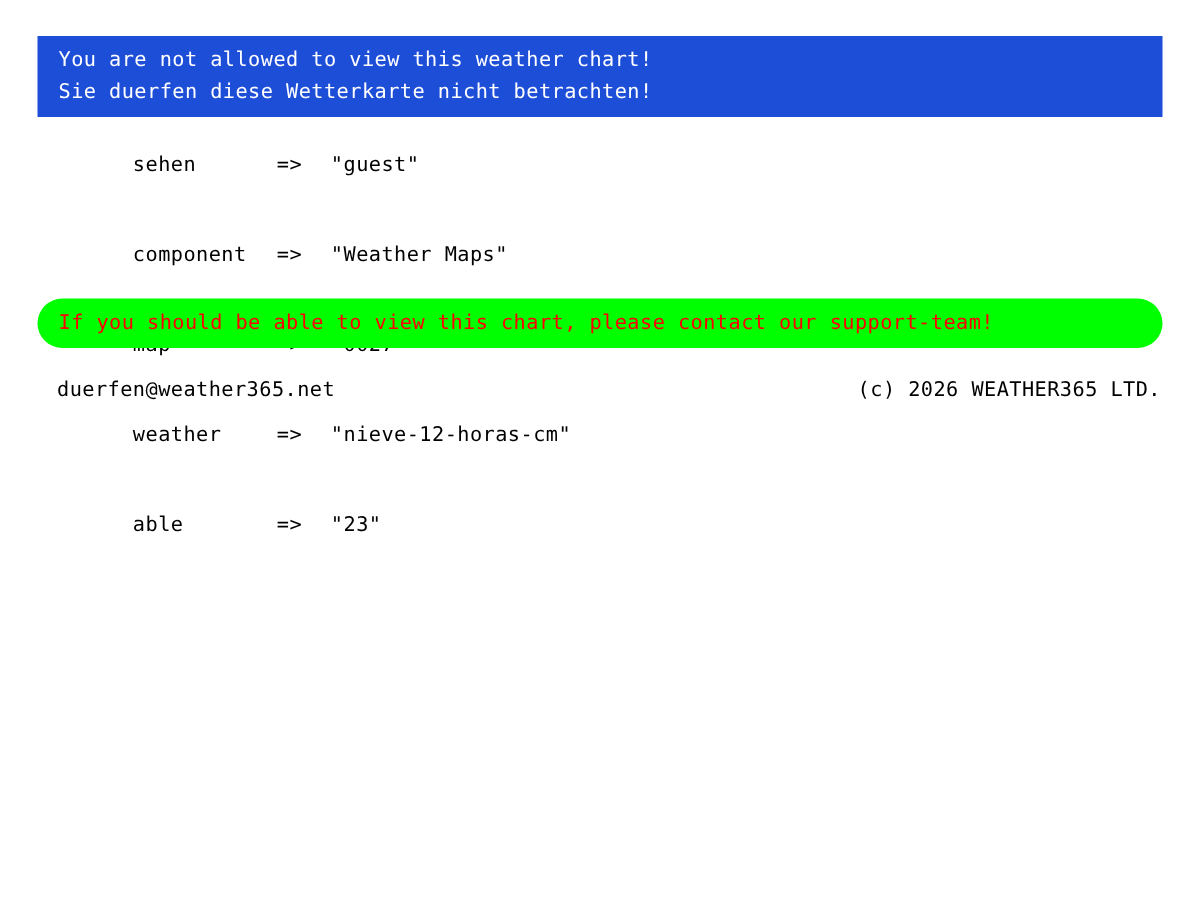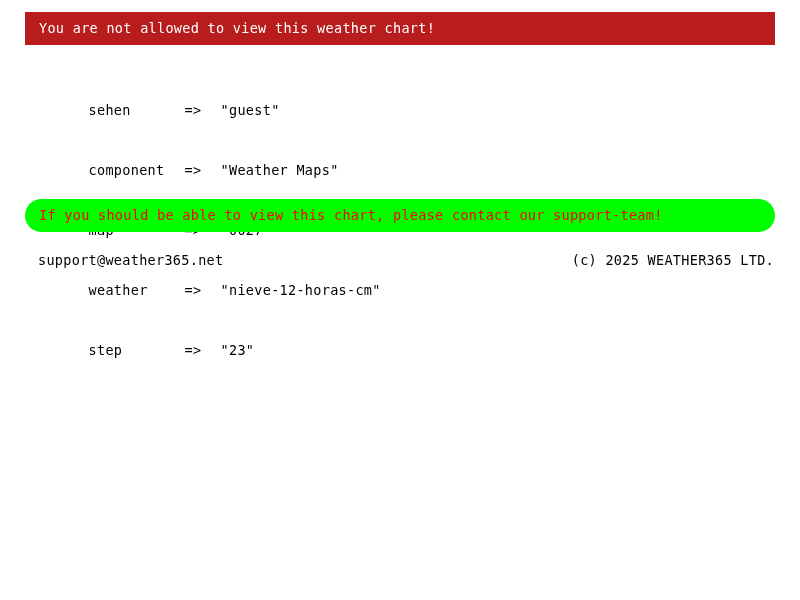--- a/index.html
+++ b/index.html
@@ -25,22 +25,22 @@
     left: 25px;
     width: 750px;
     box-sizing: border-box;
     padding: 6px 14px;
     line-height: 21px;
     font-size: 13.5px;
     letter-spacing: 0.3px;
     white-space: nowrap;
   }
   .banner-error {
-    top: 12px;
-    background: #b91c1c;
+    top: 24px;
+    background: #1d4ed8;
     color: #ffffff;
   }
   .banner-ok {
     top: 199px;
     background: #00ff00;
     color: #ff0000;
     border-radius: 21px;
   }
   .banner-line {
     display: block;
@@ -85,43 +85,44 @@
   }
   .clear { clear: both; }
 </style>
 </head>
 <body>
 
 <div class="page">
 
   <div class="banner banner-error">
     <span class="banner-line">You are not allowed to view this weather chart!</span>
+    <span class="banner-line">Sie duerfen diese Wetterkarte nicht betrachten!</span>
   </div>
 
   <div class="params">
     <span class="param-row">
       <span class="param-key">sehen</span><span class="param-arrow">=&gt;</span><span class="param-val">"guest"</span>
     </span>
     <span class="param-row">
       <span class="param-key">component</span><span class="param-arrow">=&gt;</span><span class="param-val">"Weather Maps"</span>
     </span>
     <span class="param-row">
       <span class="param-key">map</span><span class="param-arrow">=&gt;</span><span class="param-val">"0027"</span>
     </span>
     <span class="param-row">
       <span class="param-key">weather</span><span class="param-arrow">=&gt;</span><span class="param-val">"nieve-12-horas-cm"</span>
     </span>
     <span class="param-row">
-      <span class="param-key">step</span><span class="param-arrow">=&gt;</span><span class="param-val">"23"</span>
+      <span class="param-key">able</span><span class="param-arrow">=&gt;</span><span class="param-val">"23"</span>
     </span>
   </div>
 
   <div class="banner banner-ok">
     <span class="banner-line">If you should be able to view this chart, please contact our support-team!</span>
   </div>
 
   <div class="footer">
-    <span class="footer-left">support@weather365.net</span>
-    <span class="footer-right">(c) 2025 WEATHER365 LTD.</span>
+    <span class="footer-left">duerfen@weather365.net</span>
+    <span class="footer-right">(c) 2026 WEATHER365 LTD.</span>
     <div class="clear"></div>
   </div>
 
 </div>
 
 </body></html>

